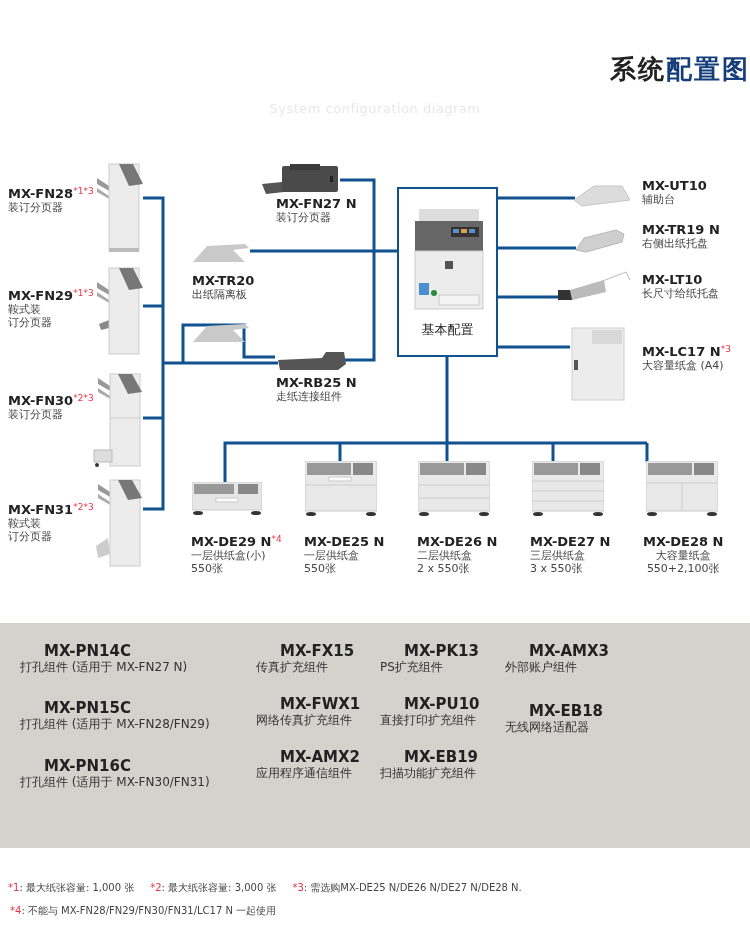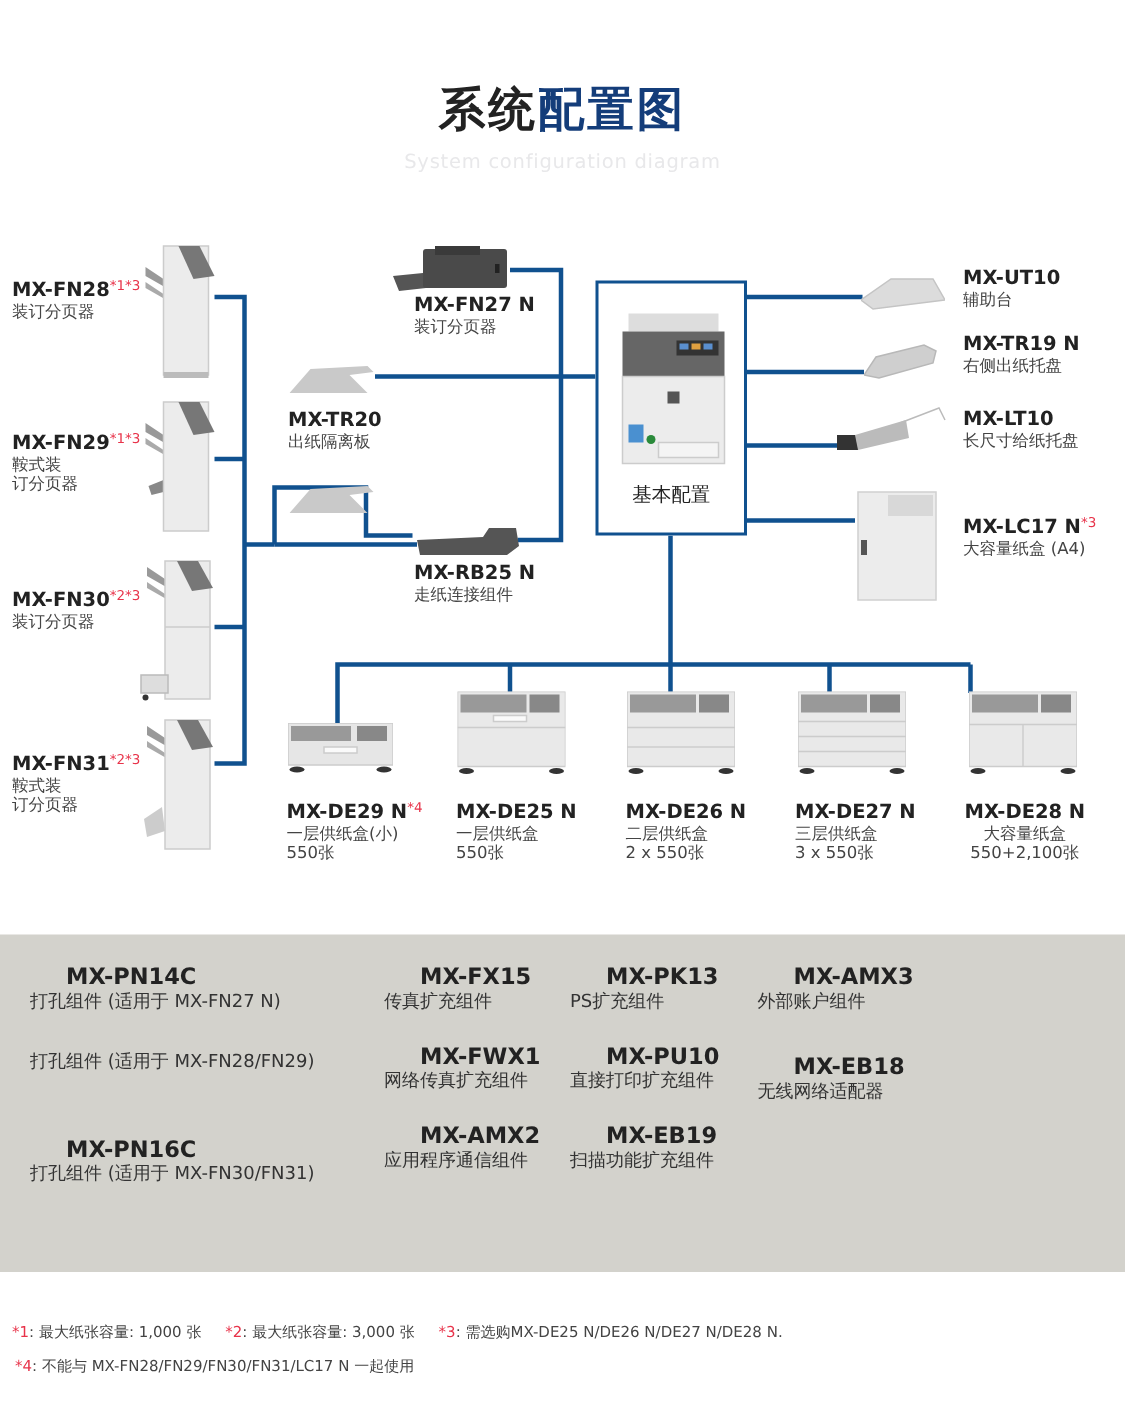--- a/index.html
+++ b/index.html
@@ -1,18 +1,18 @@
 <!DOCTYPE html>
 <html><head>
 <meta charset="utf-8">
 <style>
   * { box-sizing: border-box; margin: 0; padding: 0; }
   body { width: 750px; height: 945px; background: #fff; font-family: "DejaVu Sans", "Liberation Sans", sans-serif; color: #333; position: relative; overflow: hidden; }
   .abs { position: absolute; }
-  .title { left: 0; width: 750px; top: 52px; text-align: center; font-size: 31px; font-weight: bold; letter-spacing: 2px; color: #222; }
+  .title { left: 0; width: 750px; top: 52px; text-align: right; font-size: 26px; font-weight: bold; letter-spacing: 2px; color: #222; }
   .title .accent { color: #143d7a; }
   .subtitle { left: 0; width: 750px; top: 101px; text-align: center; font-size: 13px; color: #e8e8ea; letter-spacing: 0.5px; }
   .lines { left: 0; top: 0; width: 750px; height: 600px; }
   .lbl-code { font-size: 13px; font-weight: bold; color: #222; white-space: nowrap; line-height: 15px; }
   .lbl-code .note { color: #e8334a; font-size: 9px; font-weight: normal; vertical-align: top; position: relative; top: -2px; }
   .lbl-desc { font-size: 11px; color: #444; line-height: 13px; white-space: nowrap; }
   .box-base { left: 397px; top: 187px; width: 101px; height: 170px; border: 2px solid #10518f; background: #fff; }
   .base-label { position: absolute; bottom: 16px; left: 0; width: 100%; text-align: center; font-size: 13px; color: #222; margin-top: 11px; }
   .dev { position: absolute; }
   .panel { left: 0; top: 623px; width: 750px; height: 225px; background: #d3d2cc; }
@@ -295,20 +295,21 @@
   <div class="lbl-desc">大容量纸盒</div>
   <div class="lbl-desc">550+2,100张</div>
 </div>
 
 <div class="abs panel">
   <div class="abs" style="left:20px;top:20px;">
     <div class="opt-code">MX-PN14C</div>
     <div class="opt-desc">打孔组件 (适用于 MX-FN27 N)</div>
   </div>
   <div class="abs" style="left:20px;top:77px;">
+    <div class="opt-code">MX-PN15C</div>
     <div class="opt-desc">打孔组件 (适用于 MX-FN28/FN29)</div>
   </div>
   <div class="abs" style="left:20px;top:135px;">
     <div class="opt-code">MX-PN16C</div>
     <div class="opt-desc">打孔组件 (适用于 MX-FN30/FN31)</div>
   </div>
 
   <div class="abs" style="left:256px;top:20px;">
     <div class="opt-code">MX-FX15</div>
     <div class="opt-desc">传真扩充组件</div>

